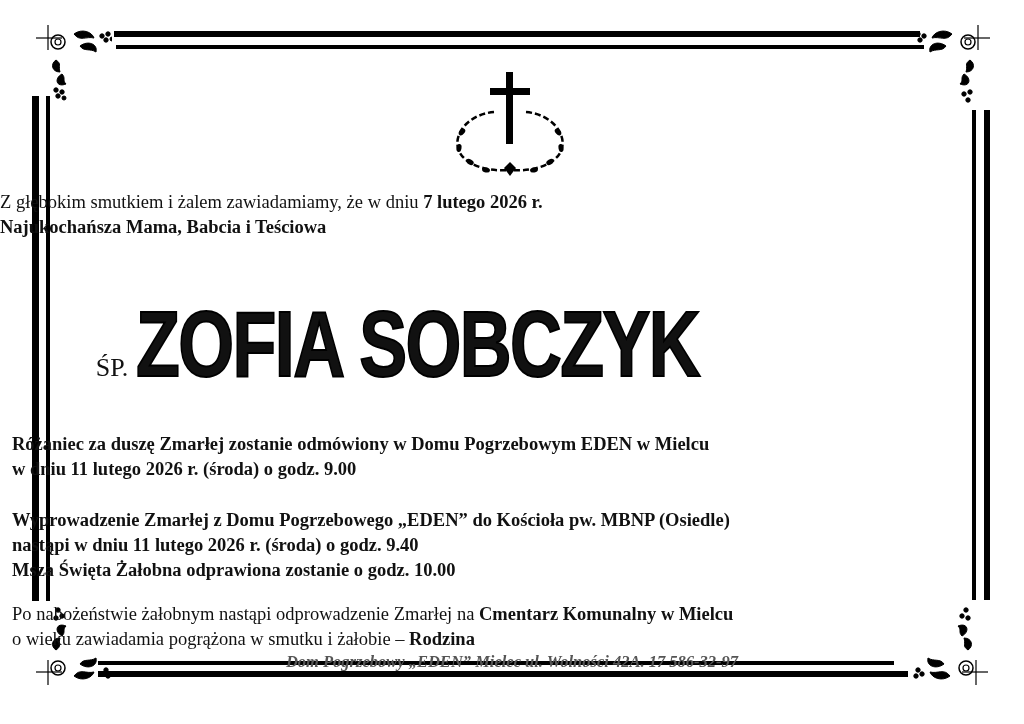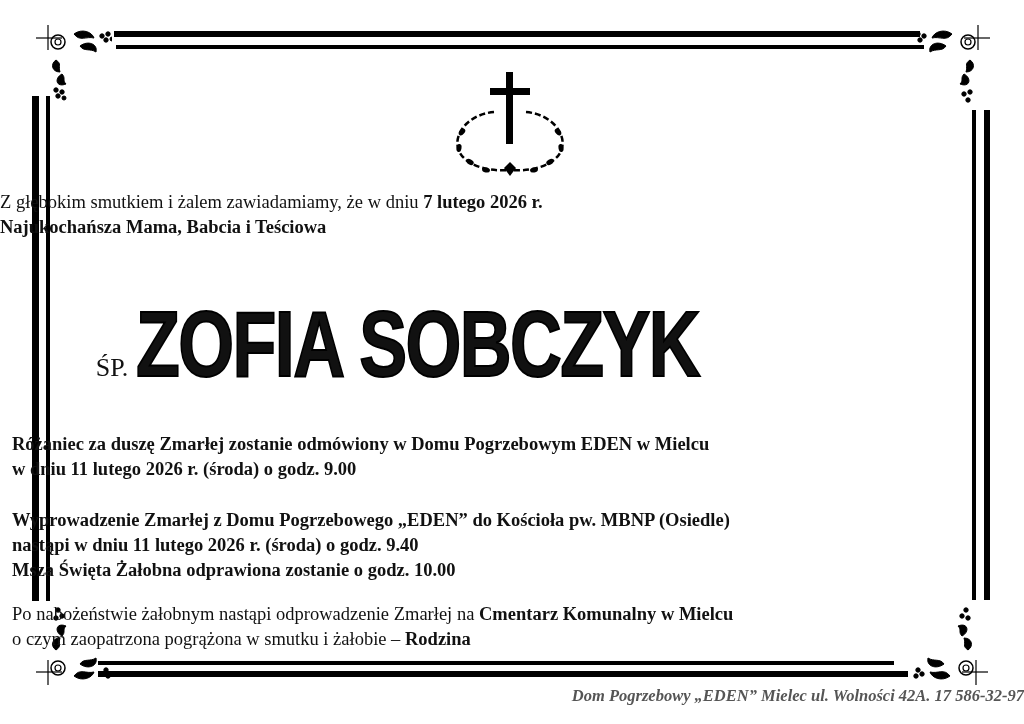--- a/index.html
+++ b/index.html
@@ -12,21 +12,21 @@
   .intro b { font-weight: bold; }
   .name-row { position: absolute; top: 298px; left: 0; width: 832px; text-align: center; white-space: nowrap; }
   .sp { font-family: "Liberation Serif", serif; font-size: 26px; vertical-align: baseline; margin-right: 8px; }
   .name { font-family: "Liberation Sans", "DejaVu Sans", sans-serif; font-weight: 900; font-size: 92px; letter-spacing: -2px; transform: scaleX(0.78); display: inline-block; transform-origin: left bottom; line-height: 92px; -webkit-text-stroke: 2px #000; }
   .name-wrap { display: inline-block; width: 600px; text-align: left; vertical-align: baseline; }
   .block { font-family: "Liberation Serif", "DejaVu Serif", serif; font-weight: bold; font-size: 18.5px; line-height: 25px; margin-left: 12px; }
   .rosary { top: 432px; }
   .procession { top: 508px; }
   .closing { top: 602px; font-weight: normal; }
   .closing b { font-weight: bold; }
-  .footer { position: absolute; top: 686px; left: 0; width: 1024px; text-align: right; font-family: "Liberation Serif", serif; font-style: italic; font-weight: bold; font-size: 16.5px; color: #555; }
+  .footer { position: absolute; top: 652px; left: 0; width: 1024px; text-align: center; font-family: "Liberation Serif", serif; font-style: italic; font-weight: bold; font-size: 16.5px; color: #555; }
 </style>
 </head>
 <body>
 
 <div class="line" style="left:114px; top:31px; width:806px; height:6px;"></div>
 <div class="line" style="left:116px; top:45px; width:808px; height:4px;"></div>
 <div class="line" style="left:32px; top:96px; width:7px; height:505px;"></div>
 <div class="line" style="left:46px; top:96px; width:4px; height:505px;"></div>
 <div class="line" style="left:972px; top:110px; width:4px; height:490px;"></div>
 <div class="line" style="left:984px; top:110px; width:6px; height:490px;"></div>
@@ -143,16 +143,16 @@
 </div>
 
 <div class="center block procession">
   <div>Wyprowadzenie Zmarłej z Domu Pogrzebowego „EDEN” do Kościoła pw. MBNP (Osiedle)</div>
   <div>nastąpi w dniu 11 lutego 2026 r. (środa) o godz. 9.40</div>
   <div>Msza Święta Żałobna odprawiona zostanie o godz. 10.00</div>
 </div>
 
 <div class="center block closing">
   <div><span>Po nabożeństwie żałobnym nastąpi odprowadzenie Zmarłej na </span><b>Cmentarz Komunalny w Mielcu</b></div>
-  <div><span>o czym zaopatrzona pogrążona w smutku i żałobie – </span><b>Rodzina</b></div>
+  <div><span>o wieku zawiadamia pogrążona w smutku i żałobie – </span><b>Rodzina</b></div>
 </div>
 
 <div class="footer">Dom Pogrzebowy „EDEN” Mielec  ul. Wolności 42A. 17 586-32-97</div>
 
 </body></html>

